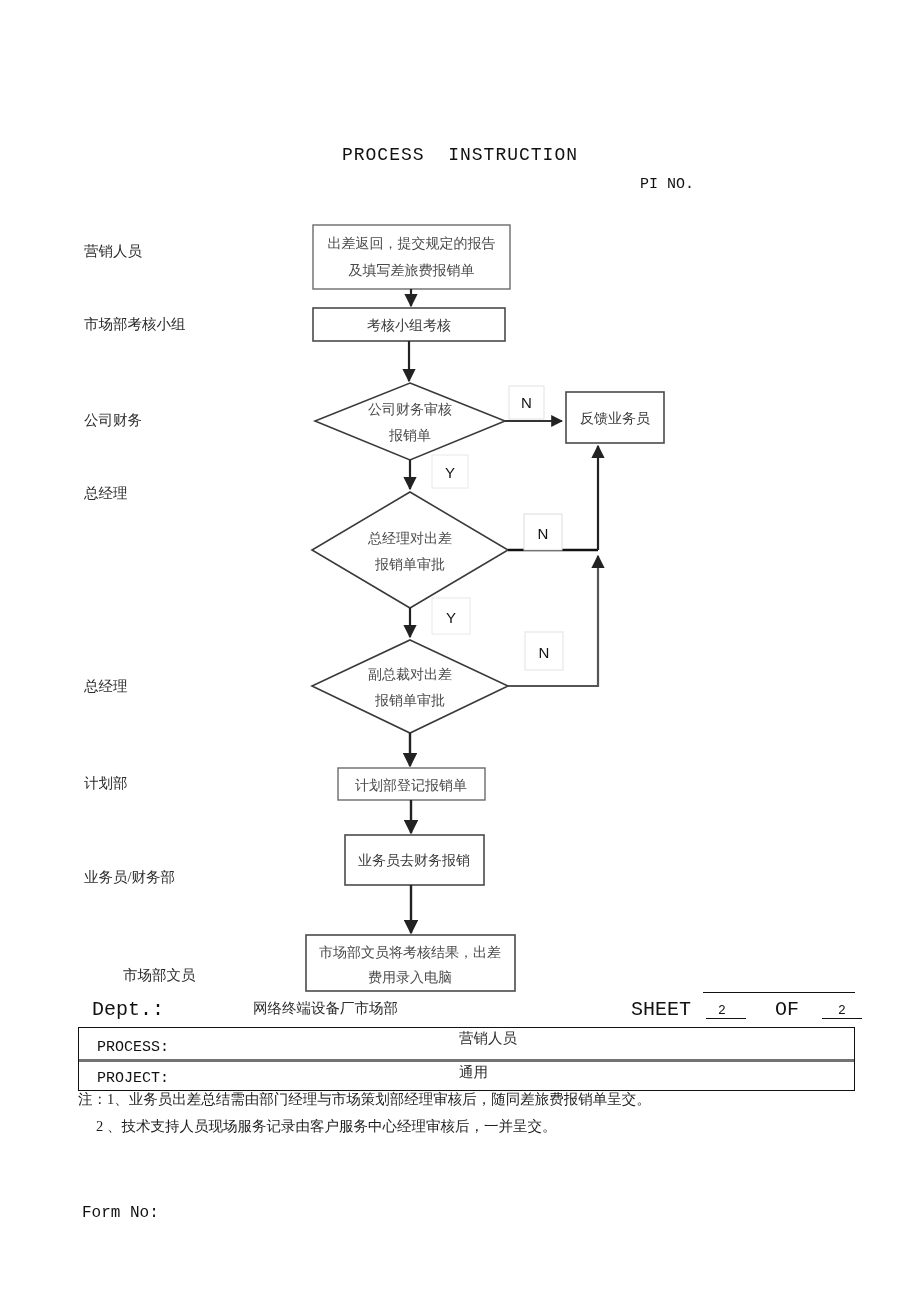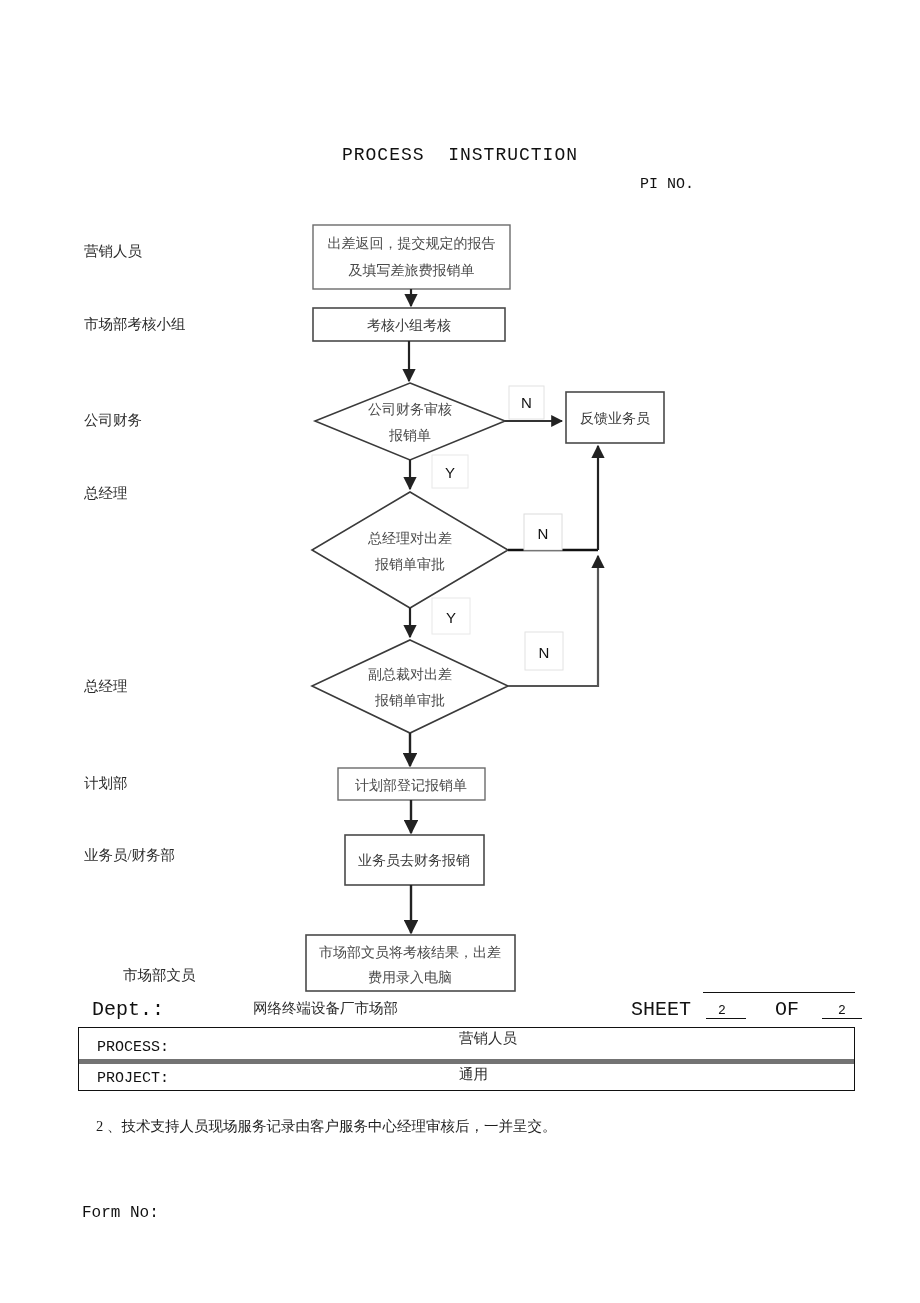--- a/index.html
+++ b/index.html
@@ -92,21 +92,21 @@
     left: 78px; top: 1027px;
     width: 777px;
     border: 1px solid #111;
     box-sizing: border-box;
   }
   .form-row {
     position: relative;
     height: 31px;
     box-sizing: border-box;
   }
-  .form-row + .form-row { border-top: 5px solid #737373; }
+  .form-row + .form-row { border-top: 3px solid #737373; }
   .form-row .row-label {
     position: absolute;
     left: 18px; bottom: 3px;
     font-family: "Liberation Mono", "DejaVu Sans Mono", monospace;
     font-size: 15px;
     color: #111;
     white-space: pre;
   }
   .form-row .row-value {
     position: absolute;
@@ -138,21 +138,21 @@
 
   <div class="abs" id="doc-title">PROCESS  INSTRUCTION</div>
   <div class="abs" id="pi-no">PI NO.</div>
 
   <div class="abs role-label" style="left:84px; top:242px;">营销人员</div>
   <div class="abs role-label" style="left:84px; top:315px;">市场部考核小组</div>
   <div class="abs role-label" style="left:84px; top:411px;">公司财务</div>
   <div class="abs role-label" style="left:84px; top:484px;">总经理</div>
   <div class="abs role-label" style="left:84px; top:677px;">总经理</div>
   <div class="abs role-label" style="left:84px; top:774px;">计划部</div>
-  <div class="abs role-label" style="left:84px; top:846px;">业务员/财务部</div>
+  <div class="abs role-label" style="left:84px; top:868px;">业务员/财务部</div>
   <div class="abs role-label" style="left:84px; top:966px;margin-left:39px;">市场部文员</div>
 
   <svg class="abs" id="flow-svg" viewBox="0 0 920 1010">
     <defs>
       <marker id="arrow" viewBox="0 0 10 10" refX="9" refY="5" markerWidth="6" markerHeight="6" orient="auto-start-reverse">
         <path d="M 0 0 L 10 5 L 0 10 z" fill="#222"></path>
       </marker>
     </defs>
 
     <g>
@@ -260,17 +260,18 @@
     <div class="form-row">
       <span class="row-label">PROCESS:</span>
       <span class="row-value">营销人员</span>
     </div>
     <div class="form-row">
       <span class="row-label">PROJECT:</span>
       <span class="row-value">通用</span>
     </div>
   </div>
 
+  <div class="abs note-line" style="left:78px; top:1090px;">注：1、业务员出差总结需由部门经理与市场策划部经理审核后，随同差旅费报销单呈交。</div>
   <div class="abs note-line" style="left:96px; top:1117px;">2 、技术支持人员现场服务记录由客户服务中心经理审核后，一并呈交。</div>
 
   <div class="abs" id="form-no">Form No:</div>
 
 </div>
 
 </body></html>

